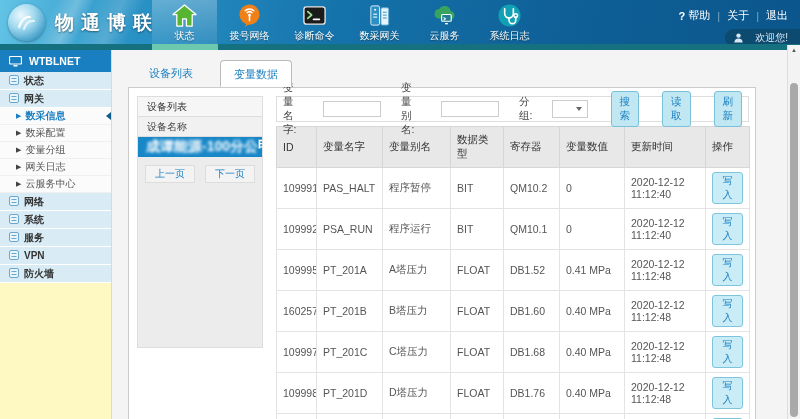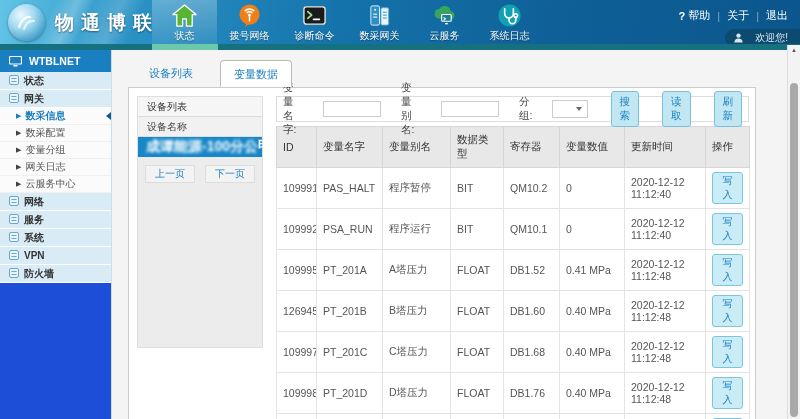--- a/index.html
+++ b/index.html
@@ -24,21 +24,21 @@
   .nav-icon { width:25px; height:25px; display:block; }
   .nav-label { font-size:10px; color:#fff; margin-top:1px; text-shadow:0 1px 1px rgba(0,0,0,.4); white-space:nowrap; }
   .top-links { position:absolute; right:12px; top:8px; color:#fff; font-size:11px; display:flex; align-items:center; gap:7px; }
   .top-links .sep { color:rgba(255,255,255,.45); }
   .top-links span { cursor:pointer; }
   .qmark { font-weight:bold; margin-right:-4px; }
   .welcome { position:absolute; right:0; top:29px; height:18px; background:#0d4a70; border-radius:10px 0 0 10px;
     color:#d7e8f3; font-size:10px; display:flex; align-items:center; gap:12px; padding:0 12px 0 9px; cursor:pointer; }
 
   
-  .sidebar { position:absolute; top:50px; left:0; width:112px; bottom:0; background:#1d4ed8; border-right:1px solid #cfdde6; }
+  .sidebar { position:absolute; top:50px; left:0; width:112px; bottom:0; background:#fef9c3; border-right:1px solid #cfdde6; }
   .sidebar-header { height:22px; background:#1a7fc0; color:#fff; font-weight:bold; font-size:10.5px;
     display:flex; align-items:center; gap:7px; padding-left:9px; }
   .side-item { height:18px; background:#d9ecf6; border-bottom:1px solid #fff; display:flex; align-items:center; gap:5px;
     padding-left:9px; font-size:10px; font-weight:bold; color:#333; cursor:pointer; }
   .side-sub { height:17px; background:#fbfbfb; border-bottom:1px solid #f0f0f0; display:flex; align-items:center; gap:4px;
     padding-left:16px; font-size:10px; color:#555; cursor:pointer; position:relative; }
   .side-sub .arr { font-size:7px; color:#444; }
   .side-sub.active { color:#1a7fc0; font-weight:bold; }
   .side-sub.active .arr { color:#1a7fc0; }
   .side-sub.active::after { content:''; position:absolute; right:0; top:50%; margin-top:-4px;
@@ -229,28 +229,28 @@
             <rect x="0.5" y="0.5" width="9" height="9" rx="1.5" fill="#eaf4fb" stroke="#6aa7cc"></rect>
             <path d="M2.5 3.5 H7.5 M2.5 6.5 H7.5" stroke="#6aa7cc" stroke-width="1"></path>
           </svg></span>
         <span>网络</span>
       </div>
       <div class="side-item">
         <span><svg width="10" height="10" viewBox="0 0 10 10" style="flex:none">
             <rect x="0.5" y="0.5" width="9" height="9" rx="1.5" fill="#eaf4fb" stroke="#6aa7cc"></rect>
             <path d="M2.5 3.5 H7.5 M2.5 6.5 H7.5" stroke="#6aa7cc" stroke-width="1"></path>
           </svg></span>
+        <span>系统</span>
+      </div>
+      <div class="side-item">
+        <span><svg width="10" height="10" viewBox="0 0 10 10" style="flex:none">
+            <rect x="0.5" y="0.5" width="9" height="9" rx="1.5" fill="#eaf4fb" stroke="#6aa7cc"></rect>
+            <path d="M2.5 3.5 H7.5 M2.5 6.5 H7.5" stroke="#6aa7cc" stroke-width="1"></path>
+          </svg></span>
         <span>服务</span>
-      </div>
-      <div class="side-item">
-        <span><svg width="10" height="10" viewBox="0 0 10 10" style="flex:none">
-            <rect x="0.5" y="0.5" width="9" height="9" rx="1.5" fill="#eaf4fb" stroke="#6aa7cc"></rect>
-            <path d="M2.5 3.5 H7.5 M2.5 6.5 H7.5" stroke="#6aa7cc" stroke-width="1"></path>
-          </svg></span>
-        <span>系统</span>
       </div>
       <div class="side-item">
         <span><svg width="10" height="10" viewBox="0 0 10 10" style="flex:none">
             <rect x="0.5" y="0.5" width="9" height="9" rx="1.5" fill="#eaf4fb" stroke="#6aa7cc"></rect>
             <path d="M2.5 3.5 H7.5 M2.5 6.5 H7.5" stroke="#6aa7cc" stroke-width="1"></path>
           </svg></span>
         <span>VPN</span>
       </div>
       <div class="side-item">
         <span><svg width="10" height="10" viewBox="0 0 10 10" style="flex:none">
@@ -345,21 +345,21 @@
               <td>109995</td>
               <td>PT_201A</td>
               <td>A塔压力</td>
               <td>FLOAT</td>
               <td>DB1.52</td>
               <td>0.41 MPa</td>
               <td>2020-12-12 11:12:48</td>
               <td style="text-align:center"><button class="write-btn">写入</button></td>
             </tr>
             <tr>
-              <td>126945</td>
+              <td>160257</td>
               <td>PT_201B</td>
               <td>B塔压力</td>
               <td>FLOAT</td>
               <td>DB1.60</td>
               <td>0.40 MPa</td>
               <td>2020-12-12 11:12:48</td>
               <td style="text-align:center"><button class="write-btn">写入</button></td>
             </tr>
             <tr>
               <td>109997</td>

